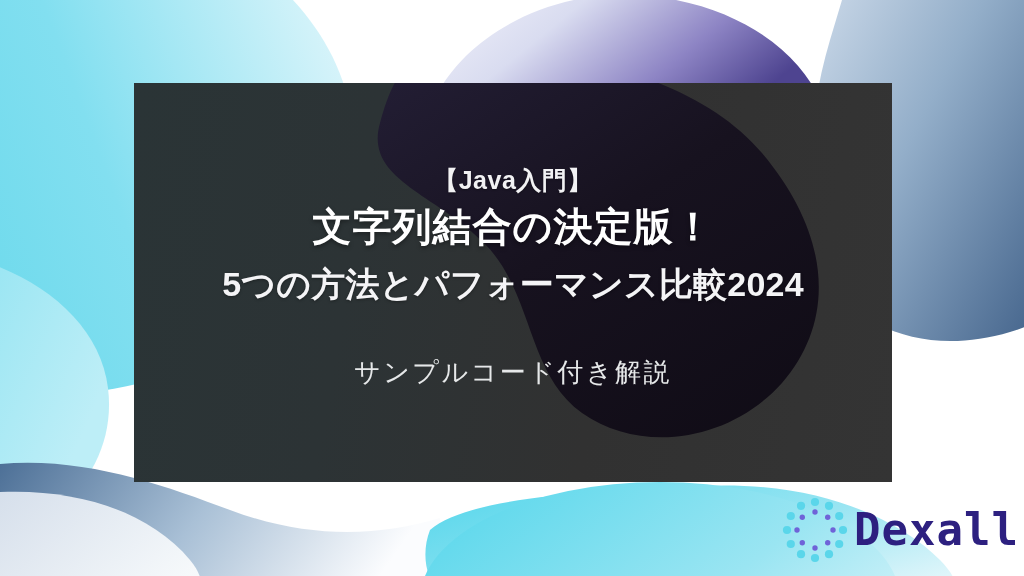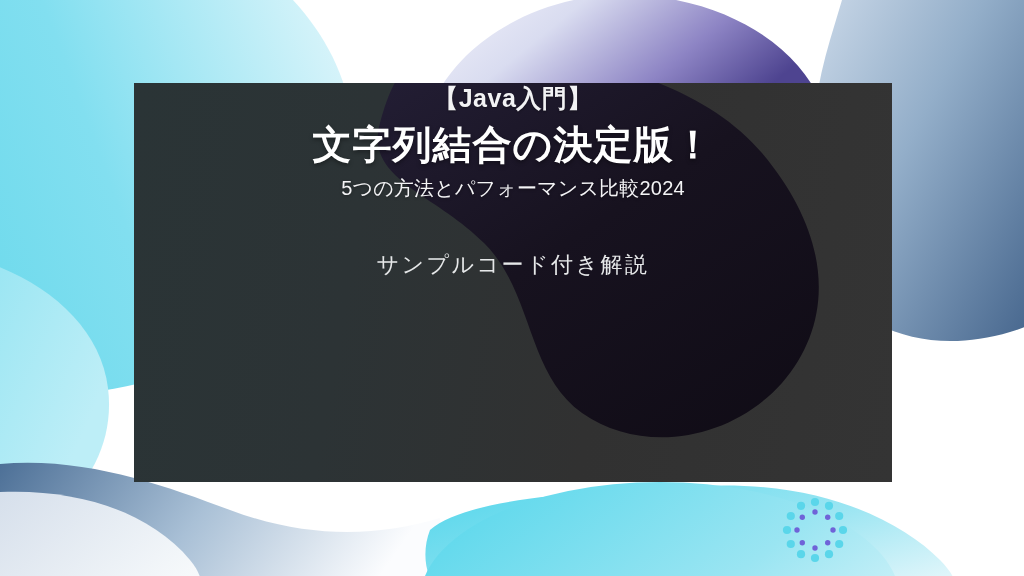--- a/index.html
+++ b/index.html
@@ -53,51 +53,52 @@
     position: absolute;
     inset: 0;
     display: flex;
     flex-direction: column;
     align-items: center;
     justify-content: flex-start;
     text-align: center;
   }
 
   .eyebrow {
+    margin-top: 82px;
     font-size: 25px;
     font-weight: 700;
     color: #f2f2f4;
     letter-spacing: 0.5px;
     line-height: 1.2;
     text-shadow: 0 1px 2px rgba(0,0,0,0.35);
   }
 
   .headline {
     margin-top: 9px;
     font-size: 39px;
     font-weight: 700;
     color: #ffffff;
     letter-spacing: 1px;
     line-height: 1.18;
     text-shadow: 0 2px 4px rgba(0,0,0,0.38);
   }
 
   .subhead {
-    margin-top: 8px;
-    font-size: 20px;
-    font-weight: 400;
+    margin-top: 14px;
+    font-size: 34px;
+    font-weight: 700;
     color: #f4f4f6;
     letter-spacing: 0.2px;
     line-height: 1.2;
     text-shadow: 0 1px 3px rgba(0,0,0,0.35);
   }
 
   .tagline {
     margin-top: 52px;
-    font-size: 22px;
+    font-size: 26px;
     font-weight: 300;
     color: #e6e8e9;
     letter-spacing: 2.5px;
     line-height: 1.2;
   }
 
   
   #logo {
     position: absolute;
     left: 782px;
@@ -222,15 +223,16 @@
         <circle cx="33" cy="15" r="2.7"></circle>
         <circle cx="45.7" cy="20.3" r="2.7"></circle>
         <circle cx="51" cy="33" r="2.7"></circle>
         <circle cx="45.7" cy="45.7" r="2.7"></circle>
         <circle cx="33" cy="51" r="2.7"></circle>
         <circle cx="20.3" cy="45.7" r="2.7"></circle>
         <circle cx="15" cy="33" r="2.7"></circle>
         <circle cx="20.3" cy="20.3" r="2.7"></circle>
       </g>
     </svg>
+    <div id="logo-word">Dexall</div>
   </div>
 
 </div>
 
 </body></html>

